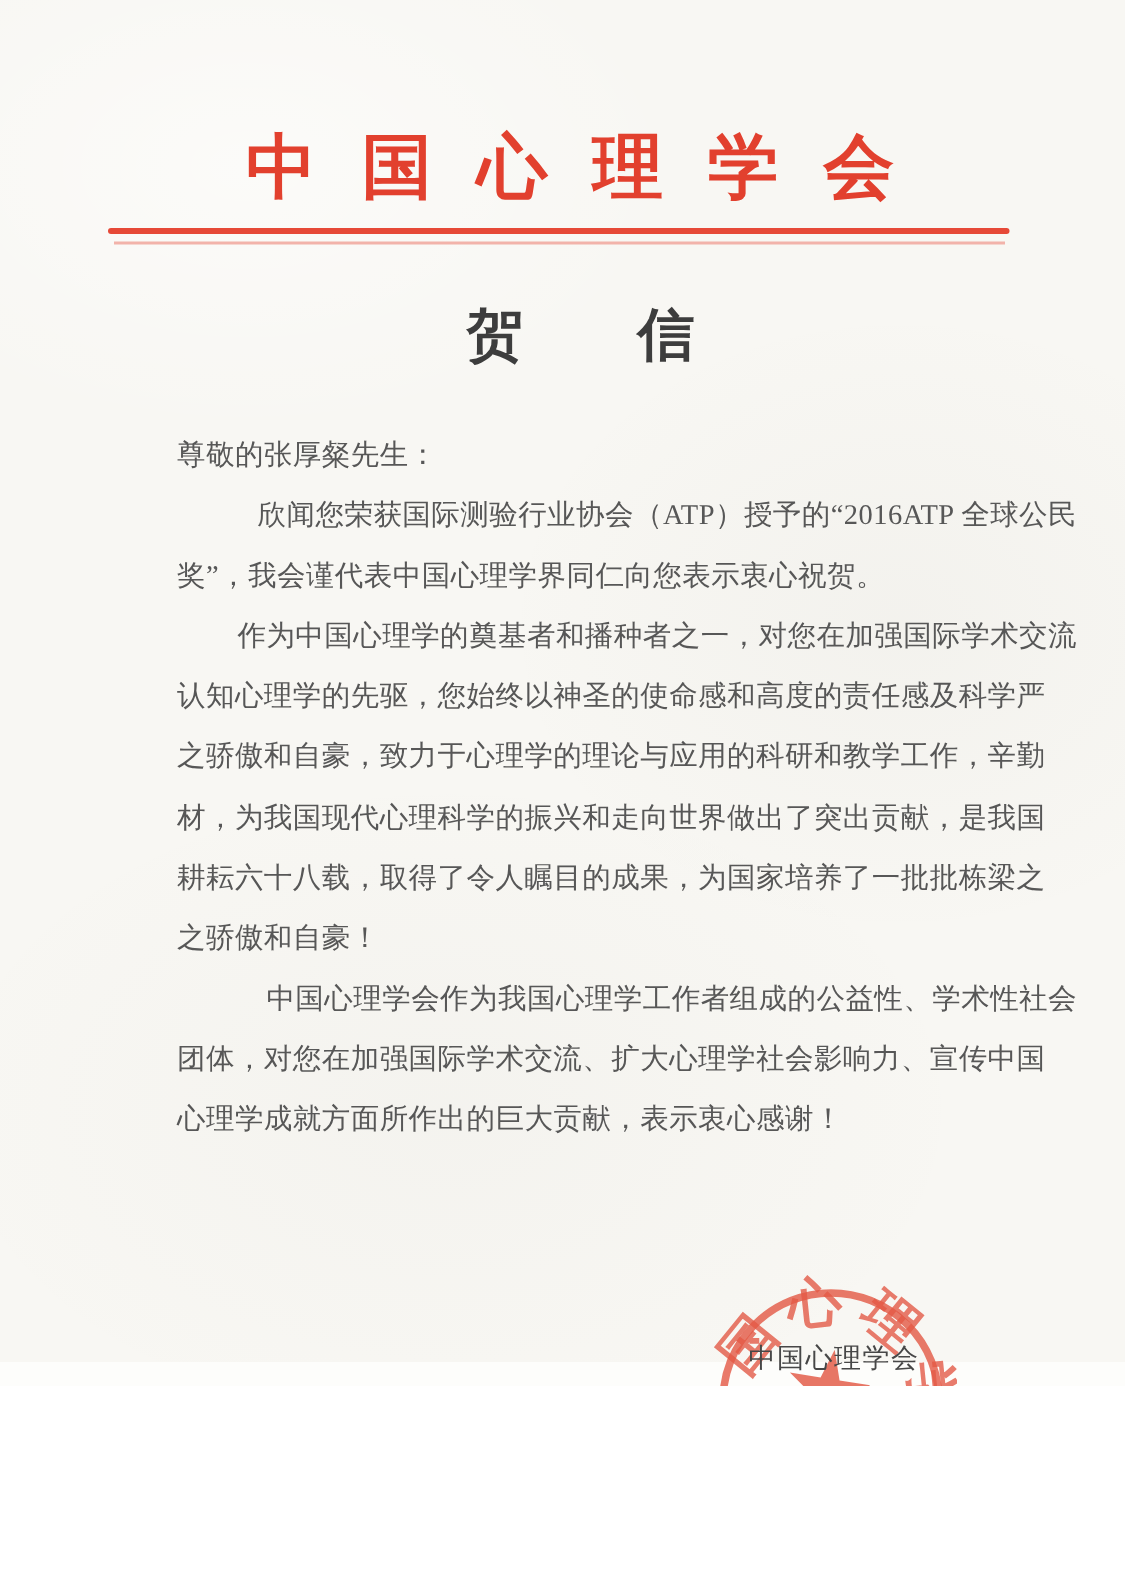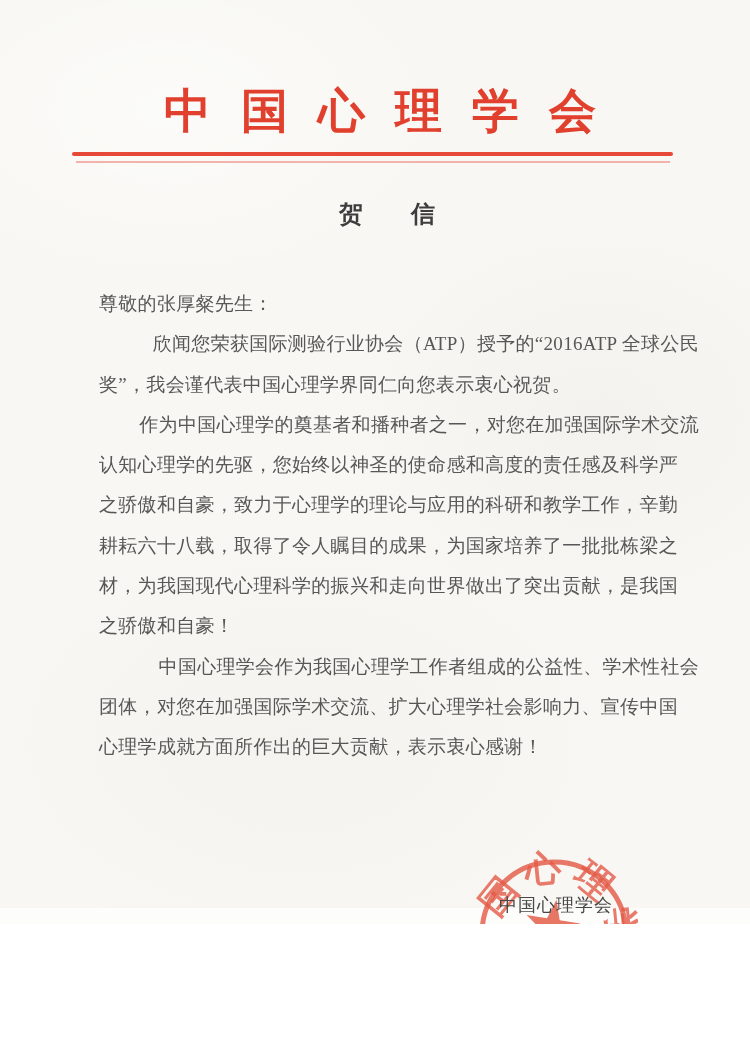--- a/index.html
+++ b/index.html
@@ -35,28 +35,28 @@
   .rule-thin {
     position: absolute;
     top: 161px; left: 76px; width: 594px; height: 2px;
     background: #f2b3aa;
   }
   .letter-heading {
     position: absolute;
     top: 198px; left: 0; right: 0;
     padding-left: 24px;
     text-align: center;
-    font-size: 24px;
+    font-size: 38px;
     font-weight: bold;
     color: #3d3d3d;
     white-space: nowrap;
   }
   .body-block {
     position: absolute;
-    top: 284px; left: 99px; width: 600px;
+    top: 284px; left: 118px; width: 600px;
     color: #575757;
     font-size: 19px;
     letter-spacing: 0.3px;
   }
   .line {
     height: 40.3px;
     line-height: 40.3px;
     white-space: nowrap;
   }
   .line.indent { padding-left: 38px; text-align: right; }
@@ -103,22 +103,22 @@
 
   <div class="letter-heading">贺　　信</div>
 
   <div class="body-block">
     <div class="line">尊敬的张厚粲先生：</div>
     <div class="line indent">欣闻您荣获国际测验行业协会（ATP）授予的“2016ATP 全球公民</div>
     <div class="line">奖”，我会谨代表中国心理学界同仁向您表示衷心祝贺。</div>
     <div class="line indent">作为中国心理学的奠基者和播种者之一，对您在加强国际学术交流</div>
     <div class="line">认知心理学的先驱，您始终以神圣的使命感和高度的责任感及科学严</div>
     <div class="line">之骄傲和自豪，致力于心理学的理论与应用的科研和教学工作，辛勤</div>
+    <div class="line">材，为我国现代心理科学的振兴和走向世界做出了突出贡献，是我国</div>
     <div class="line">耕耘六十八载，取得了令人瞩目的成果，为国家培养了一批批栋梁之</div>
-    <div class="line">材，为我国现代心理科学的振兴和走向世界做出了突出贡献，是我国</div>
     <div class="line">之骄傲和自豪！</div>
     <div class="line indent">中国心理学会作为我国心理学工作者组成的公益性、学术性社会</div>
     <div class="line">团体，对您在加强国际学术交流、扩大心理学社会影响力、宣传中国</div>
     <div class="line">心理学成就方面所作出的巨大贡献，表示衷心感谢！</div>
   </div>
 
   <div class="signature-org">中国心理学会</div>
   <div class="signature-date">2016 年 3 月 24 日</div>
 
   <svg class="seal" width="168" height="168" viewBox="0 0 168 168">

